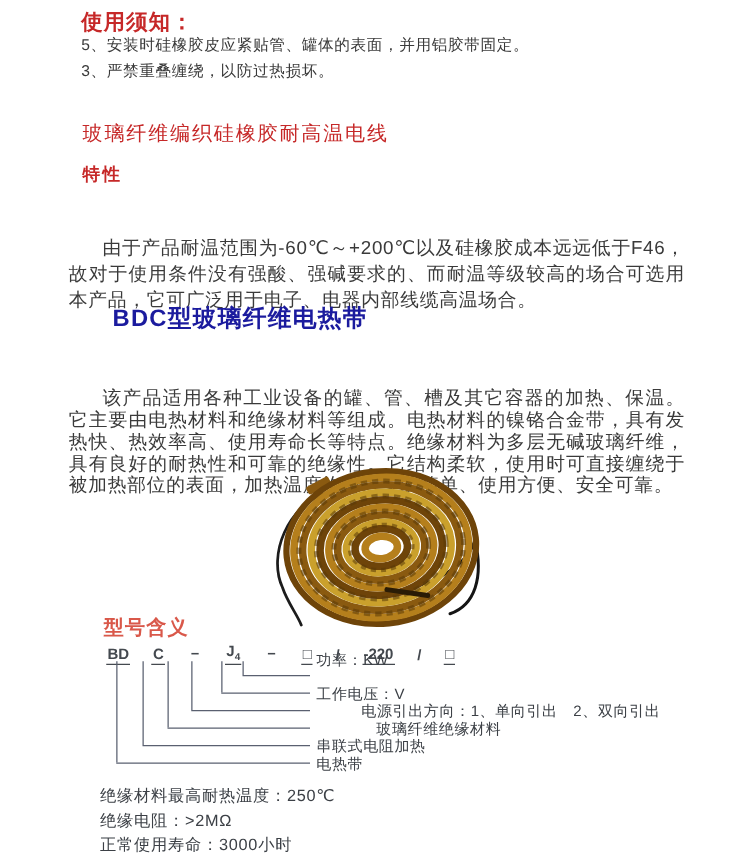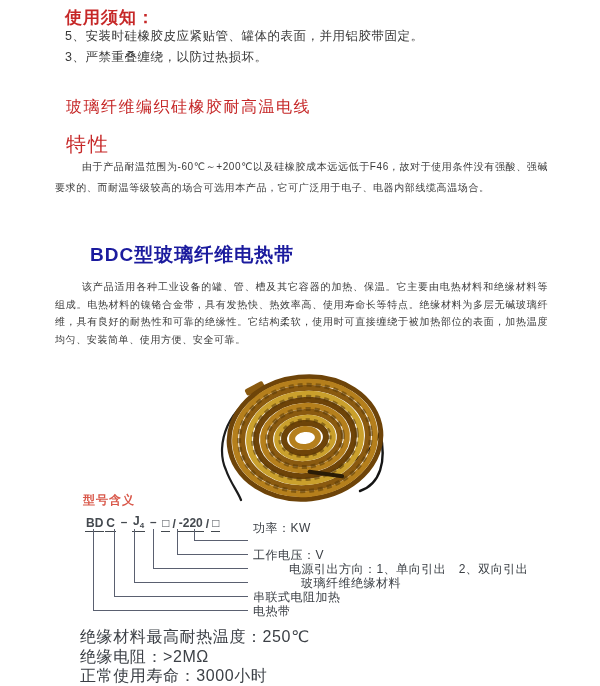--- a/index.html
+++ b/index.html
@@ -13,49 +13,49 @@
   html,body{background:#fff;}
   body{font-family:"Liberation Sans","DejaVu Sans",sans-serif;color:var(--body-text);}
   .page{position:relative;width:592px;height:686px;background:#fff;overflow:hidden;}
 
   .abs{position:absolute;}
 
   .notice-title{left:65px;top:6px;font-size:17px;font-weight:bold;color:var(--heading-red);letter-spacing:1px;}
   .notice-items{left:65px;top:26px;width:480px;font-size:12.5px;line-height:20.5px;letter-spacing:0.5px;}
 
   .wire-title{left:66px;top:80px;font-size:16px;font-weight:normal;color:var(--heading-red);letter-spacing:1.5px;margin-top:17px;}
-  .feature-heading{left:66px;top:131px;font-size:20px;font-weight:normal;color:var(--heading-red);letter-spacing:2px;}
-  .para{left:55px;width:493px;font-size:10px;text-align:justify;letter-spacing:0.6px;text-indent:27px;}
+  .feature-heading{left:66px;top:131px;font-size:14px;font-weight:bold;color:var(--heading-red);letter-spacing:2px;}
+  .para{left:55px;width:493px;font-size:15px;text-align:justify;letter-spacing:0.6px;text-indent:27px;margin-top:32px;}
   .para-wire{top:156px;line-height:21px;}
   .para-bdc{top:278px;line-height:17.5px;}
 
   .bdc-title{left:90px;top:242px;font-size:19px;font-weight:bold;color:var(--heading-blue);letter-spacing:1px;text-align:right;}
 
   .photo{left:210px;top:372px;width:180px;height:135px;}
 
-  .model-title{left:83px;top:492px;font-size:12px;font-weight:bold;color:var(--model-title-red);letter-spacing:1px;}
+  .model-title{left:83px;top:492px;font-size:16px;font-weight:bold;color:var(--model-title-red);letter-spacing:1px;}
 
-  .model-code{left:85px;top:514px;font-size:12px;font-weight:600;color:#44494f;display:flex;gap:1px;align-items:flex-end;}
+  .model-code{left:85px;top:514px;font-size:12px;font-weight:600;color:#44494f;display:flex;gap:17px;align-items:flex-end;}
   .model-code .code-part{display:inline-block;padding:0 1px 1px 1px;}
   .model-code .code-part.u{border-bottom:1px solid #44494f;}
   .model-code sub{font-size:8px;}
 
   .vline,.hline{background:var(--diagram-line);}
   .vline{width:1px;}
   .hline{height:1px;}
 
   .mlabel{position:absolute;left:253px;font-size:12px;letter-spacing:0.5px;white-space:nowrap;color:#3c4046;}
   .mlabels .mlabel:nth-child(1){top:520px;}
   .mlabels .mlabel:nth-child(2){top:547px;}
   .mlabels .mlabel:nth-child(3){top:561px;margin-left:36px;}
   .mlabels .mlabel:nth-child(4){top:575px;margin-left:48px;}
   .mlabels .mlabel:nth-child(5){top:589px;}
   .mlabels .mlabel:nth-child(6){top:603px;}
 
-  .specs{left:80px;top:627px;font-size:16px;line-height:19.5px;letter-spacing:0.6px;color:#3c4046;}
+  .specs{left:80px;top:627px;font-size:13px;line-height:19.5px;letter-spacing:0.6px;color:#3c4046;}
 </style>
 </head>
 <body>
 
 <div class="page">
 
   <div class="abs notice-title">使用须知：</div>
 
   <div class="abs notice-items">
       <div class="notice-item">5、安装时硅橡胶皮应紧贴管、罐体的表面，并用铝胶带固定。</div>

